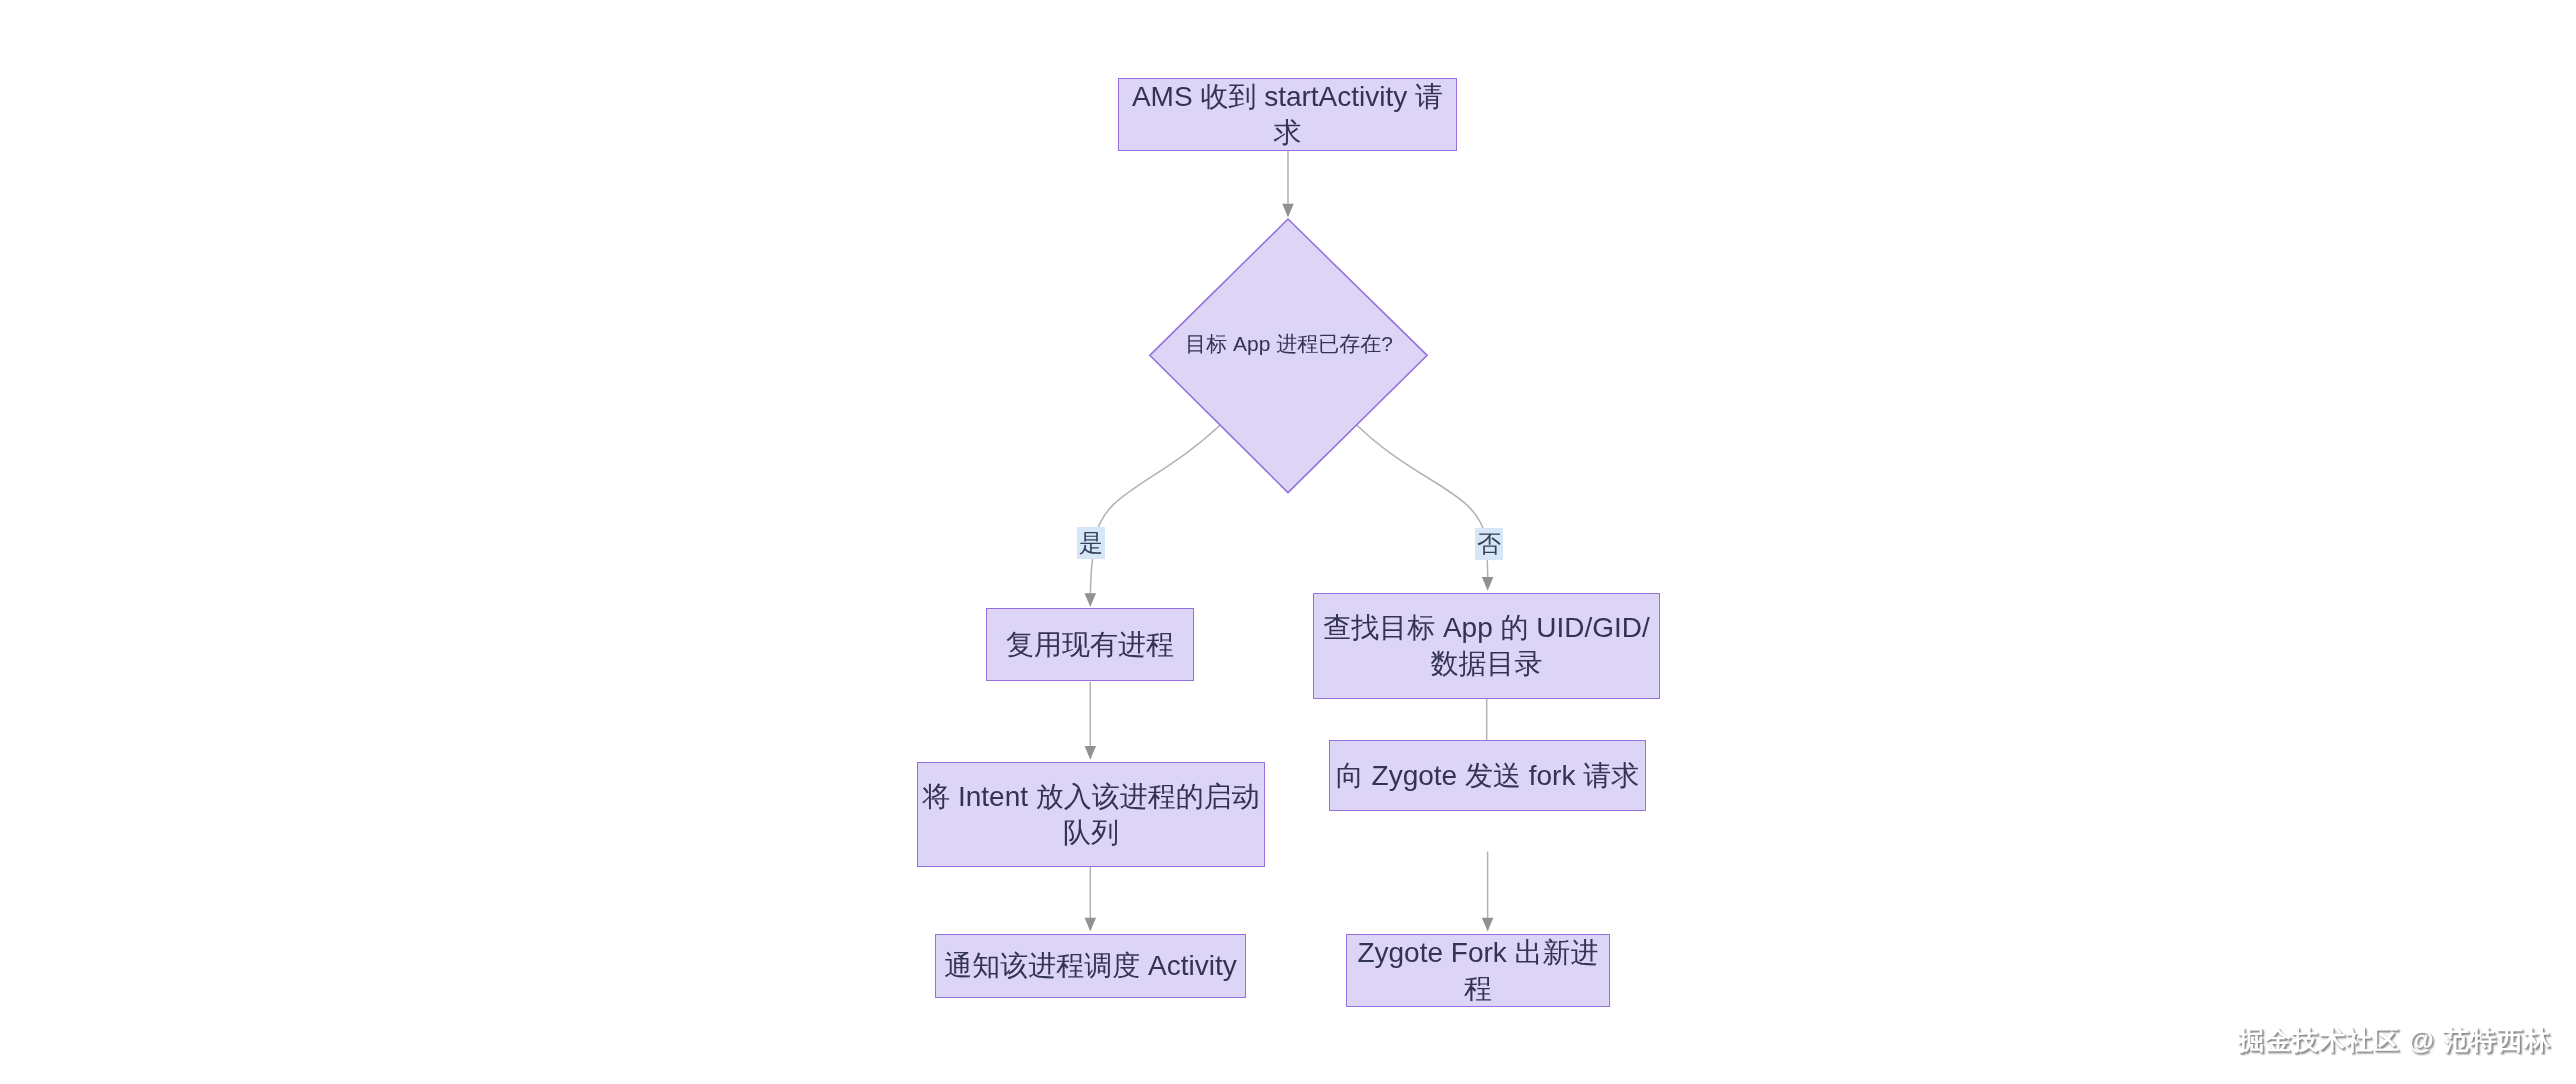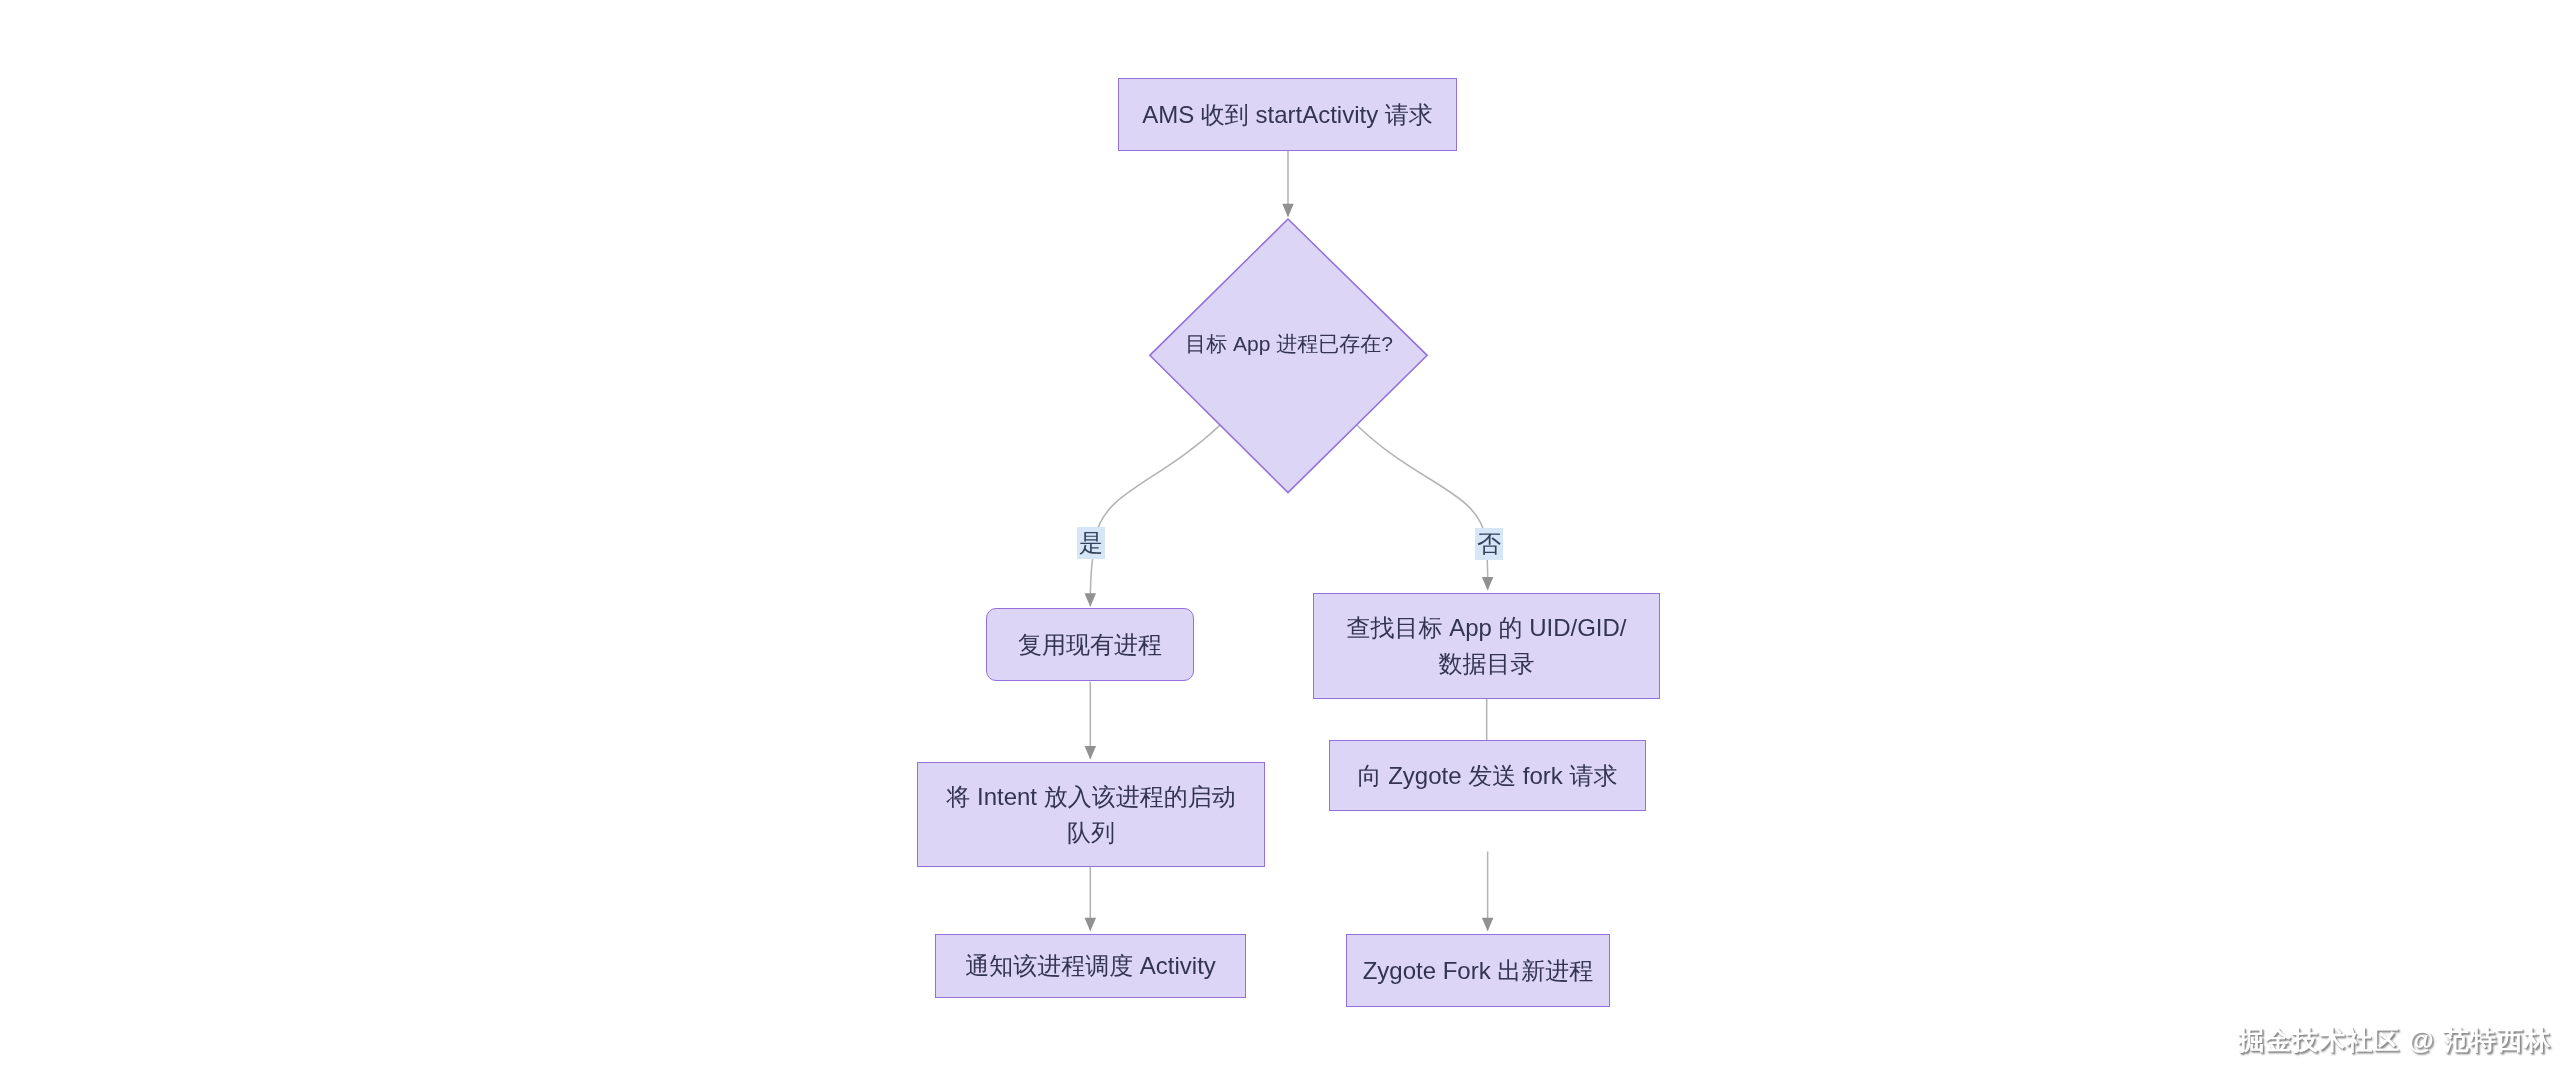--- a/index.html
+++ b/index.html
@@ -42,21 +42,21 @@
   .node {
     position: absolute;
     background: var(--node-fill);
     border: 1.5px solid var(--node-border);
     color: var(--node-text);
     display: flex;
     flex-direction: column;
     align-items: center;
     justify-content: center;
     text-align: center;
-    font-size: 24px;
+    font-size: 28px;
     line-height: 36px;
   }
   .node .line { display: block; }
   .diamond-label {
     position: absolute;
     color: var(--node-text);
     display: flex;
     align-items: flex-start;
     justify-content: center;
     text-align: center;
@@ -114,21 +114,21 @@
   </svg>
 
   <div class="node" style="left:1118px; top:78px; width:339px; height:73px;">
     <span class="line">AMS 收到 startActivity 请求</span>
   </div>
 
   <div class="diamond-label" style="left:1150px; top:330px; width:278px; height:50px;">
     <span>目标 App 进程已存在?</span>
   </div>
 
-  <div class="node" style="left:986px; top:608px; width:208px; height:73px;border-radius:10px;">
+  <div class="node" style="left:986px; top:608px; width:208px; height:73px;">
     <span class="line">复用现有进程</span>
   </div>
 
   <div class="node" style="left:917px; top:762px; width:348px; height:105px;">
     <span class="line">将 Intent 放入该进程的启动</span>
     <span class="line">队列</span>
   </div>
 
   <div class="node" style="left:935px; top:934px; width:311px; height:64px;">
     <span class="line">通知该进程调度 Activity</span>

